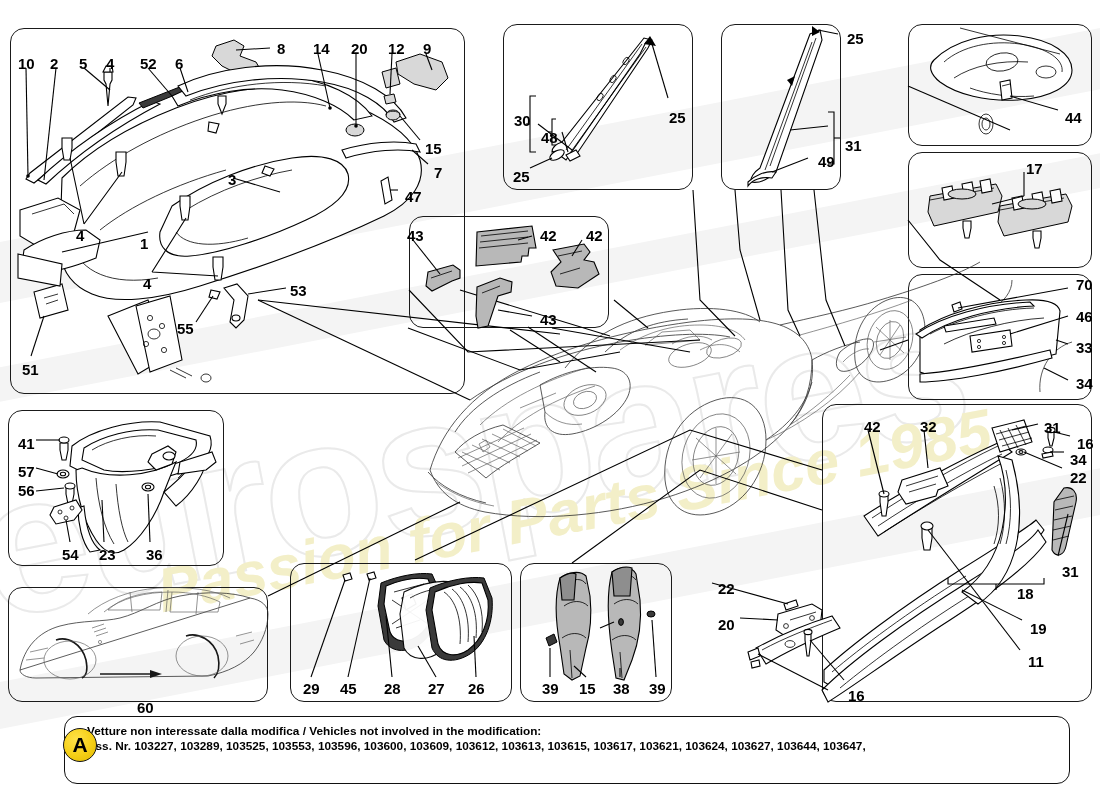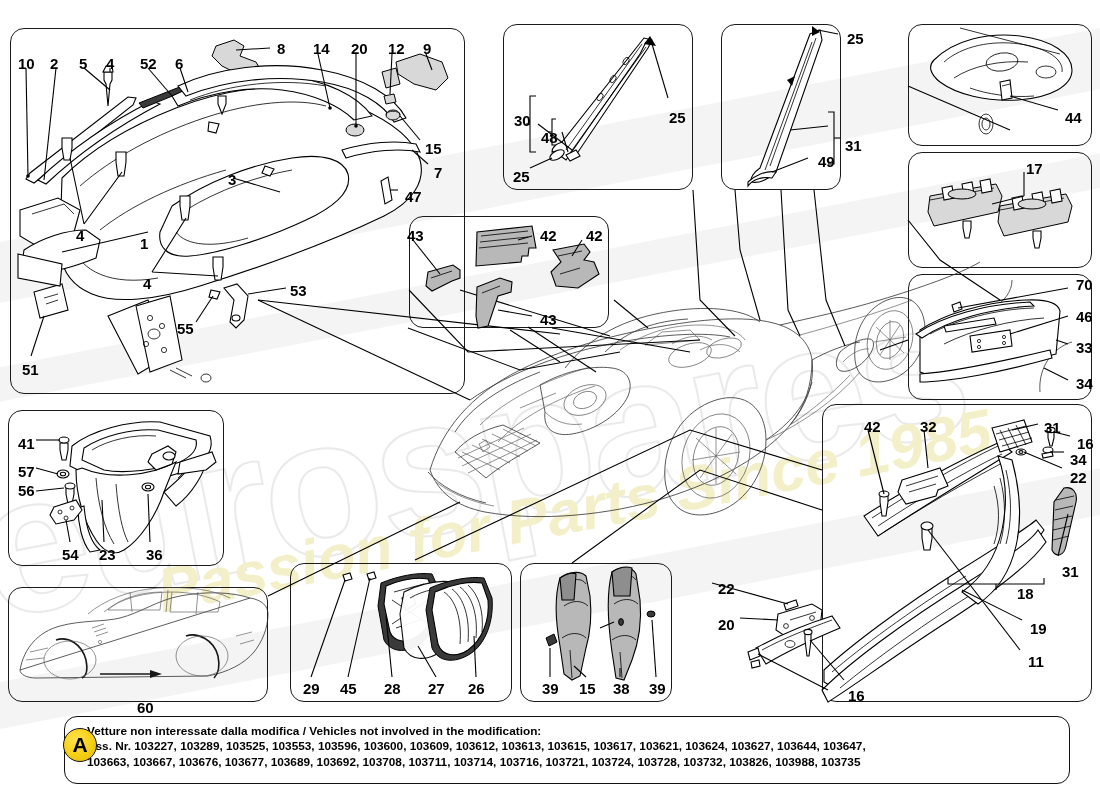--- a/index.html
+++ b/index.html
@@ -742,17 +742,16 @@
   <div class="lbl" style="left:542px;top:681px">39</div>
   <div class="lbl" style="left:579px;top:681px">15</div>
   <div class="lbl" style="left:613px;top:681px">38</div>
   <div class="lbl" style="left:649px;top:681px">39</div>
 
   <div class="lbl" style="left:137px;top:700px">60</div>
 
   <div id="footer">
     <div class="f-line">Vetture non interessate dalla modifica / Vehicles not involved in the modification:</div>
     <div class="f-line">Ass. Nr. 103227, 103289, 103525, 103553, 103596, 103600, 103609, 103612, 103613, 103615, 103617, 103621, 103624, 103627, 103644, 103647,</div>
-    <div class="f-line">103663, 103667, 103676, 103677, 103689, 103692, 103708, 103711, 103714, 103716, 103721, 103724, 103728, 103732, 103826, 103988, 103735</div>
   </div>
   <div id="badge-a">A</div>
 
 </div>
 
 </body></html>

